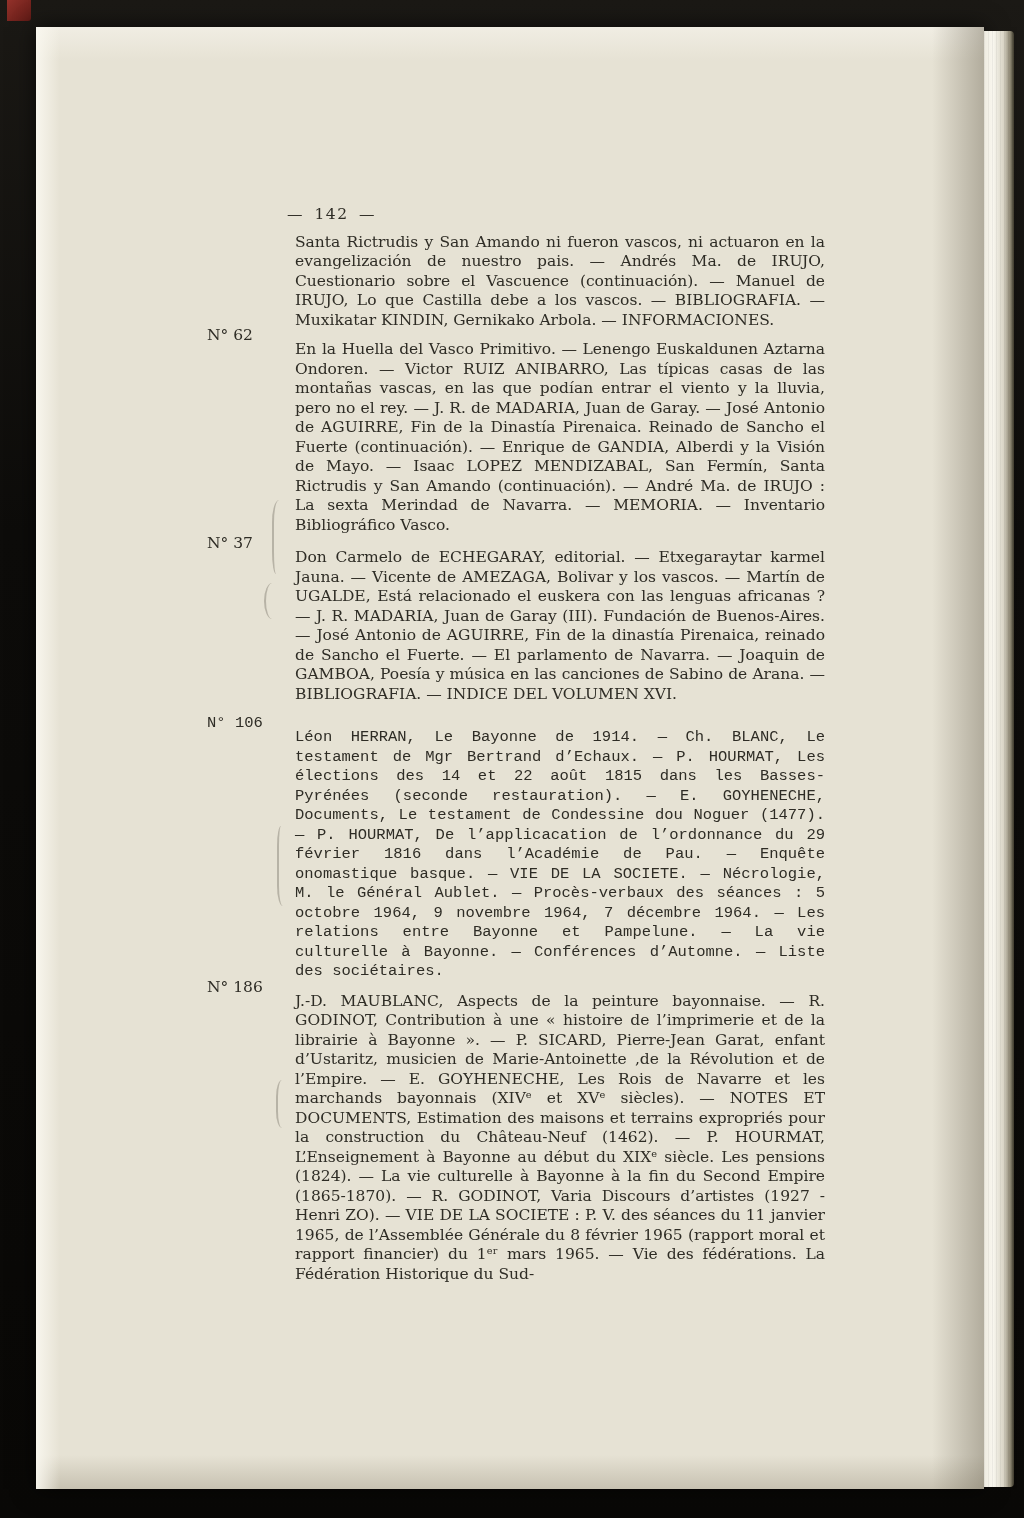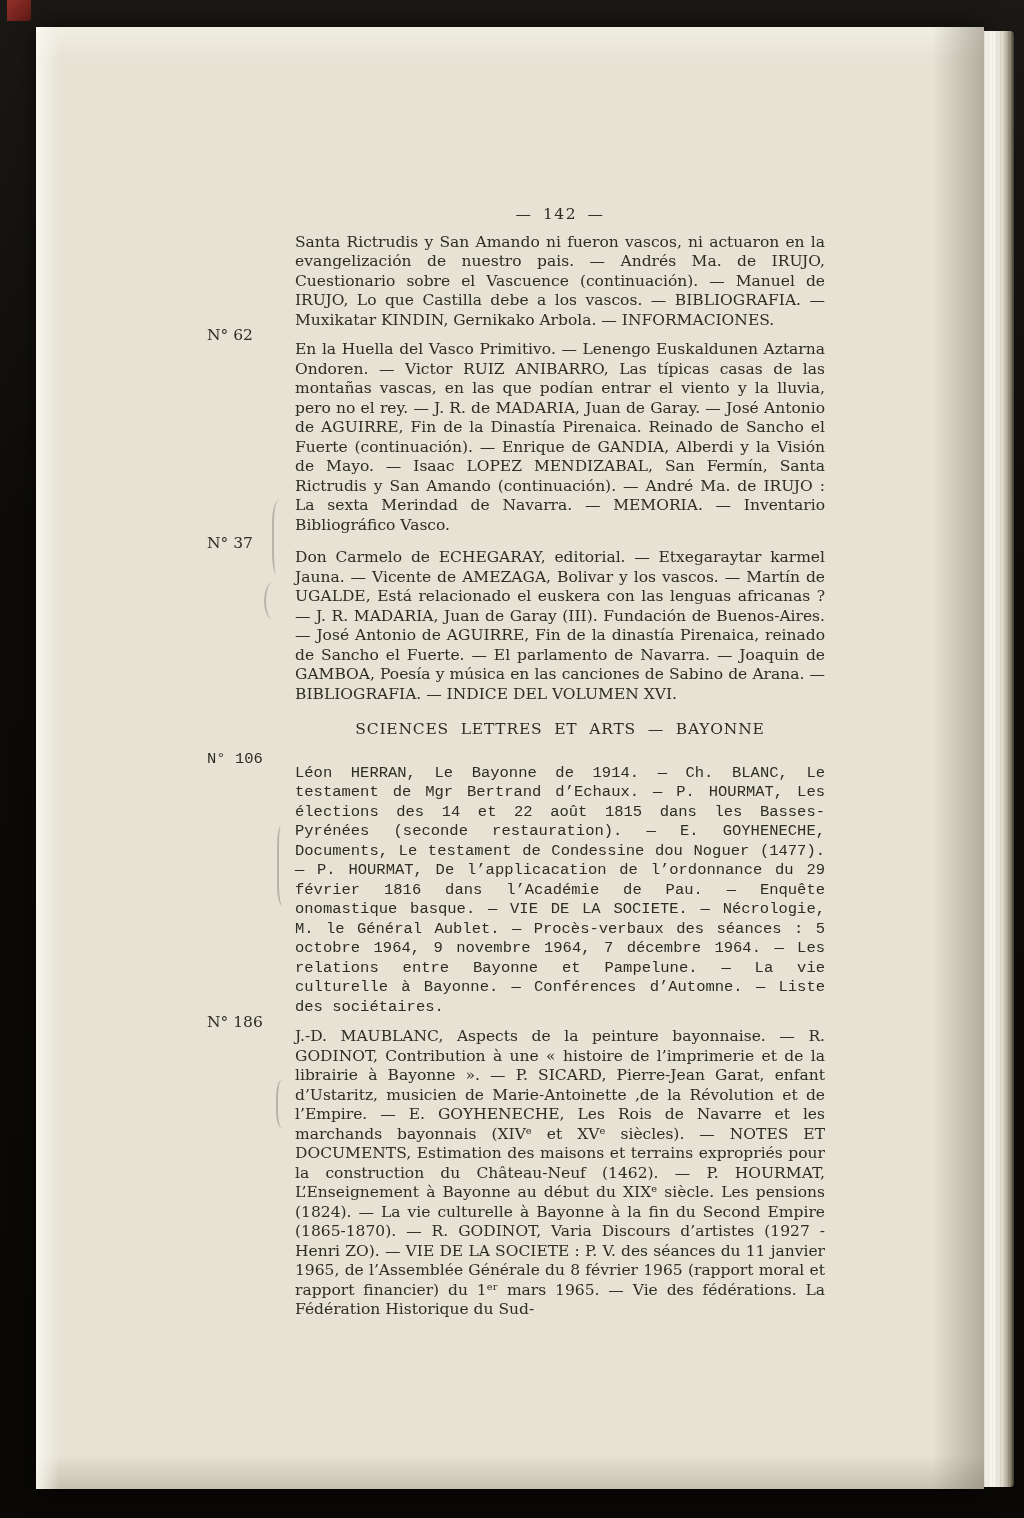--- a/index.html
+++ b/index.html
@@ -54,21 +54,21 @@
     left: 251px;
     top: 0;
     width: 546px;
     color: #2e2c25;
     font-size: 15.5px;
     line-height: 19.5px;
     text-align: justify;
   }
   .page-number {
     margin-top: 178px;
-    text-align: center;
+    text-align: left;
     letter-spacing: 1.5px;
     word-spacing: 4px;
   }
   p.para { margin: 8px; }
   .intro { margin-top: 26px; }
   .entry { position: relative; }
   .entry-62 { margin-top: 10px; }
   .entry-63 { margin-top: 13px; }
   .entry-106 { margin-top: 24px; font-family: Liberation Mono, monospace; }
   .entry-107 { margin-top: 10px; }
@@ -121,21 +121,20 @@
       <div class="entry entry-62">
         <span class="entry-label">N° 62</span>
         <p class="para">En la Huella del Vasco Primitivo. — Lenengo Euskaldunen Aztarna Ondoren. — Victor RUIZ ANIBARRO, Las típicas casas de las montañas vascas, en las que podían entrar el viento y la lluvia, pero no el rey. — J. R. de MADARIA, Juan de Garay. — José Antonio de AGUIRRE, Fin de la Dinastía Pirenaica. Reinado de Sancho el Fuerte (continuación). — Enrique de GANDIA, Alberdi y la Visión de Mayo. — Isaac LOPEZ MENDIZABAL, San Fermín, Santa Rictrudis y San Amando (continuación). — André Ma. de IRUJO : La sexta Merindad de Navarra. — MEMORIA. — Inventario Bibliográfico Vasco.</p>
       </div>
 
       <div class="entry entry-63">
         <span class="entry-label">N° 37</span>
         <p class="para">Don Carmelo de ECHEGARAY, editorial. — Etxegaraytar karmel Jauna. — Vicente de AMEZAGA, Bolivar y los vascos. — Martín de UGALDE, Está relacionado el euskera con las lenguas africanas ? — J. R. MADARIA, Juan de Garay (III). Fundación de Buenos-Aires. — José Antonio de AGUIRRE, Fin de la dinastía Pirenaica, reinado de Sancho el Fuerte. — El parlamento de Navarra. — Joaquin de GAMBOA, Poesía y música en las canciones de Sabino de Arana. — BIBLIOGRAFIA. — INDICE DEL VOLUMEN XVI.</p>
       </div>
 
-      <h2 class="section-heading">SCIENCES LETTRES ET ARTS — BAYONNE</h2>
 
       <div class="entry entry-106">
         <span class="entry-label">N° 106</span>
         <p class="para">Léon HERRAN, Le Bayonne de 1914. — Ch. BLANC, Le testament de Mgr Bertrand d’Echaux. — P. HOURMAT, Les élections des 14 et 22 août 1815 dans les Basses-Pyrénées (seconde restauration). — E. GOYHENECHE, Documents, Le testament de Condessine dou Noguer (1477). — P. HOURMAT, De l’applicacation de l’ordonnance du 29 février 1816 dans l’Académie de Pau. — Enquête onomastique basque. — VIE DE LA SOCIETE. — Nécrologie, M. le Général Aublet. — Procès-verbaux des séances : 5 octobre 1964, 9 novembre 1964, 7 décembre 1964. — Les relations entre Bayonne et Pampelune. — La vie culturelle à Bayonne. — Conférences d’Automne. — Liste des sociétaires.</p>
       </div>
 
       <div class="entry entry-107">
         <span class="entry-label">N° 186</span>
         <p class="para">J.-D. MAUBLANC, Aspects de la peinture bayonnaise. — R. GODINOT, Contribution à une « histoire de l’imprimerie et de la librairie à Bayonne ». — P. SICARD, Pierre-Jean Garat, enfant d’Ustaritz, musicien de Marie-Antoinette ,de la Révolution et de l’Empire. — E. GOYHENECHE, Les Rois de Navarre et les marchands bayonnais (XIVᵉ et XVᵉ siècles). — NOTES ET DOCUMENTS, Estimation des maisons et terrains expropriés pour la construction du Château-Neuf (1462). — P. HOURMAT, L’Enseignement à Bayonne au début du XIXᵉ siècle. Les pensions (1824). — La vie culturelle à Bayonne à la fin du Second Empire (1865-1870). — R. GODINOT, Varia Discours d’artistes (1927 - Henri ZO). — VIE DE LA SOCIETE : P. V. des séances du 11 janvier 1965, de l’Assemblée Générale du 8 février 1965 (rapport moral et rapport financier) du 1ᵉʳ mars 1965. — Vie des fédérations. La Fédération Historique du Sud-</p>
       </div>

